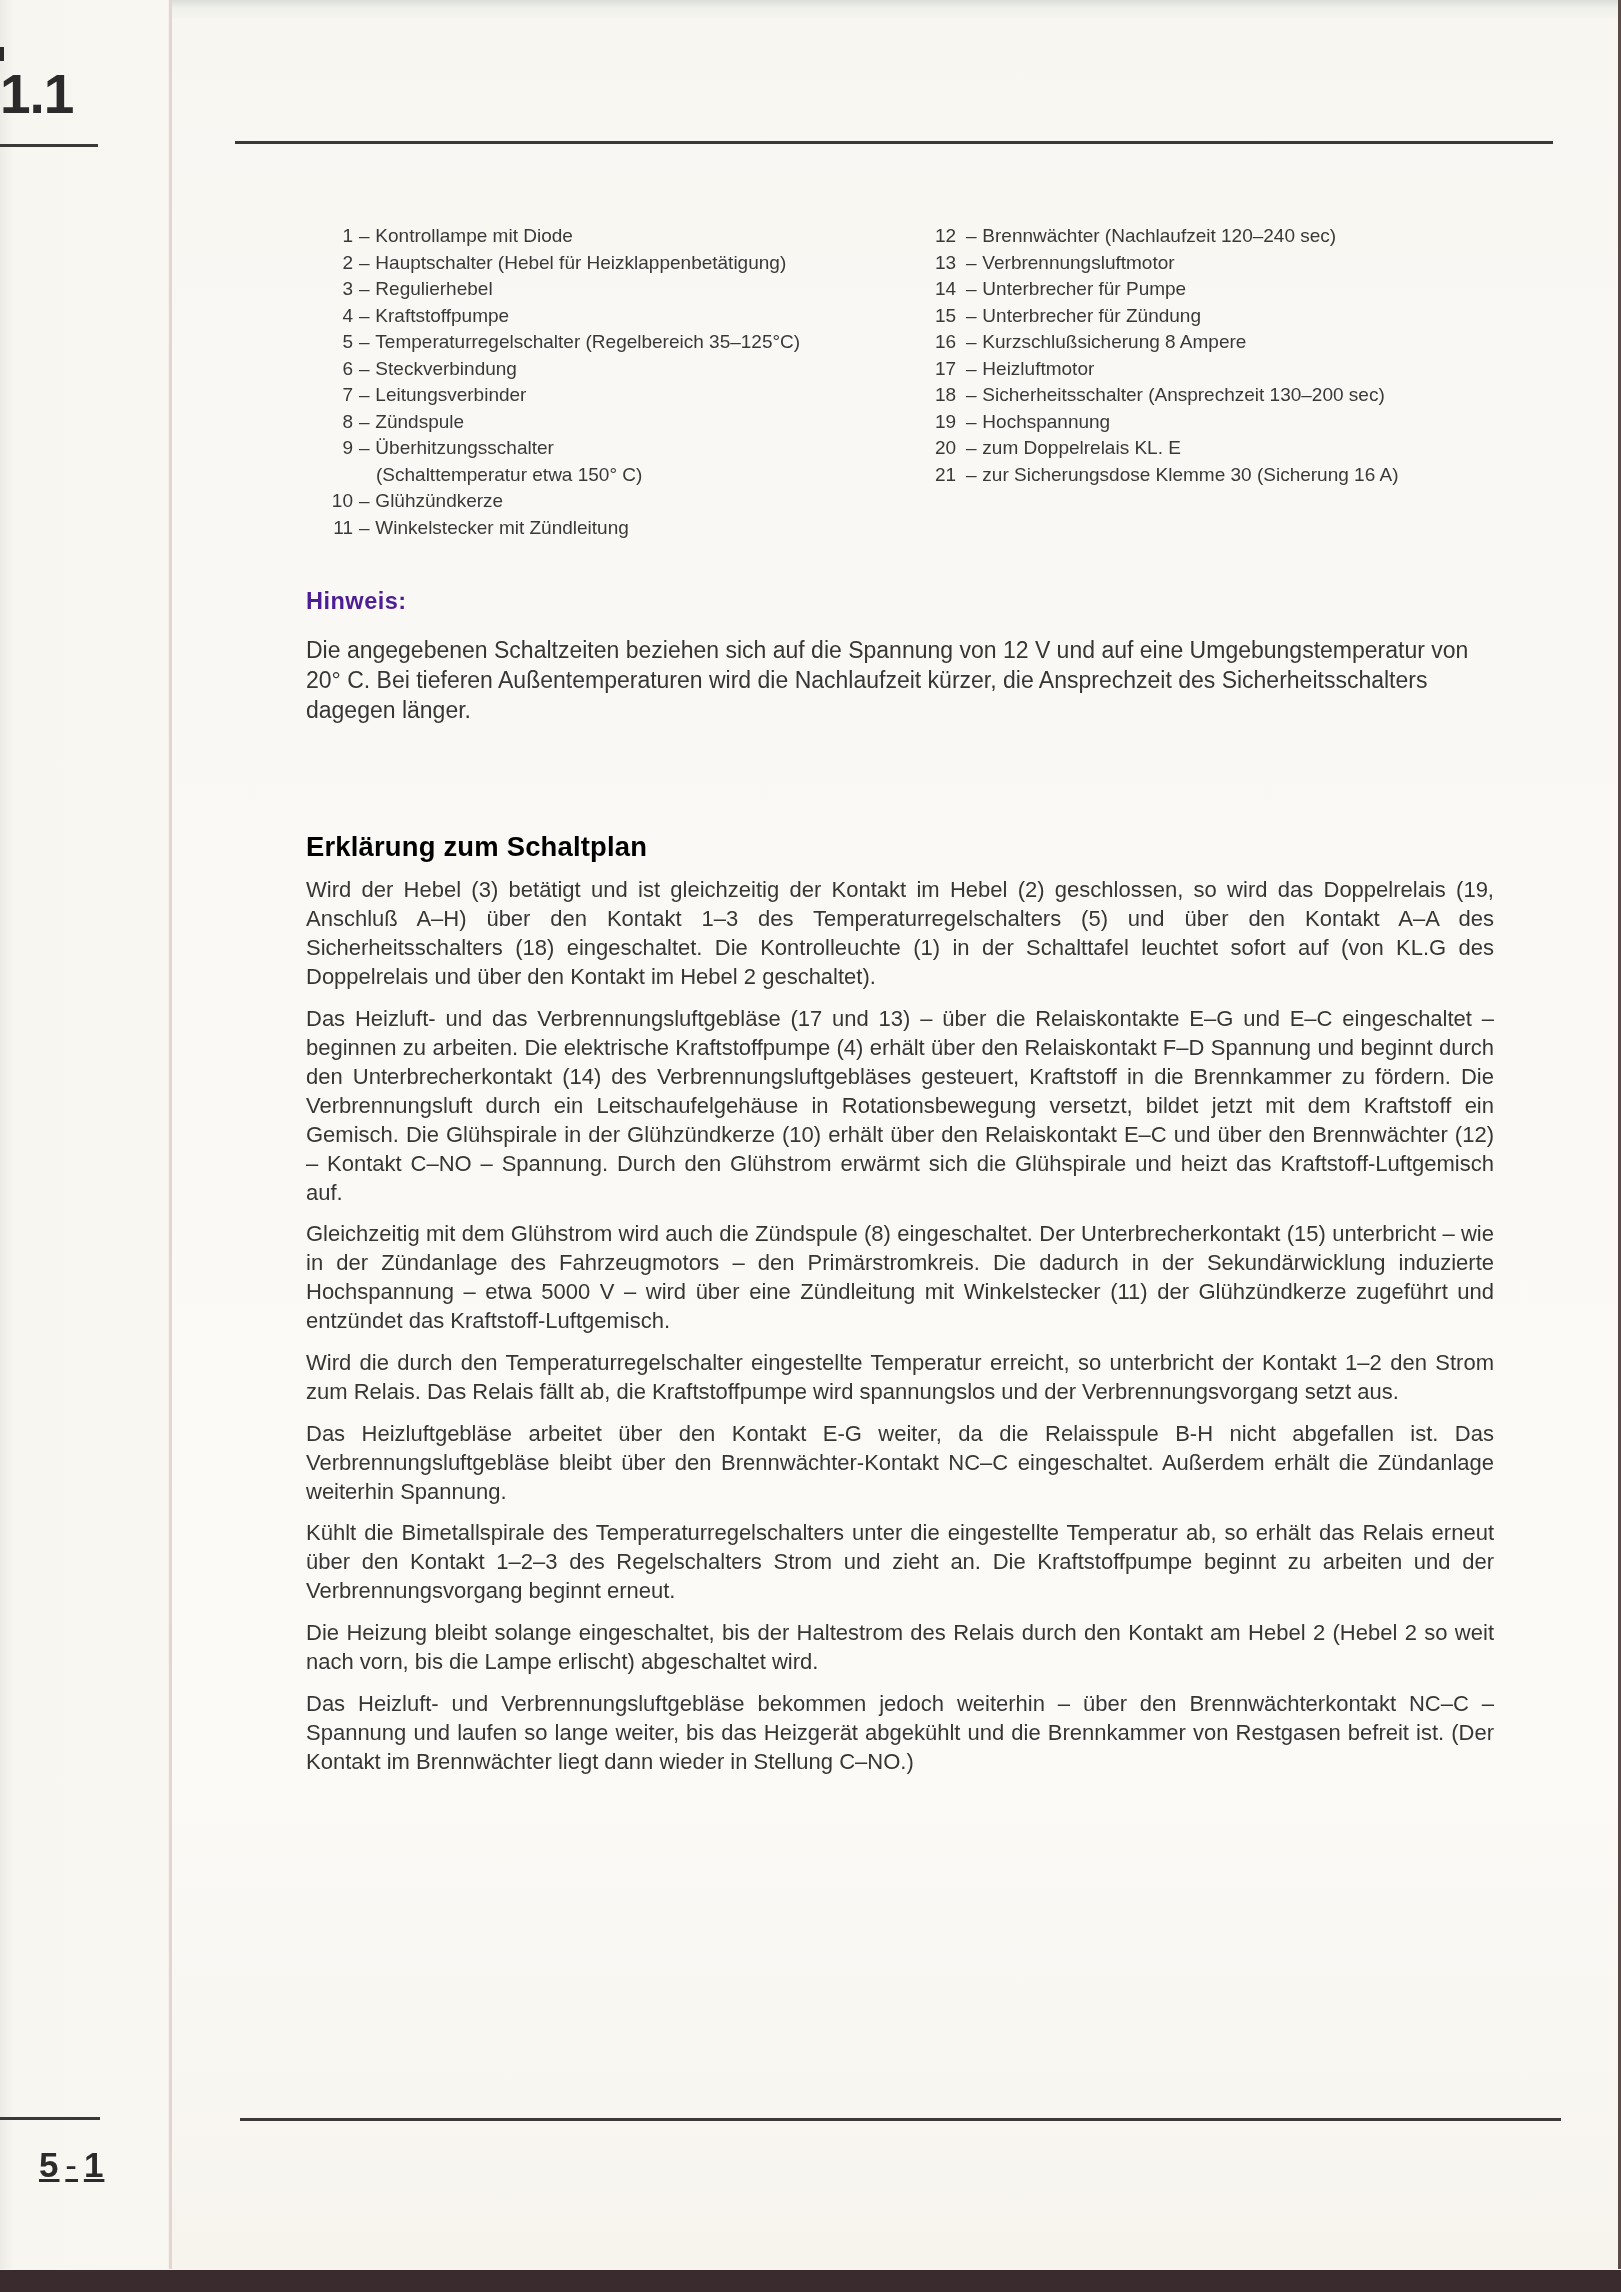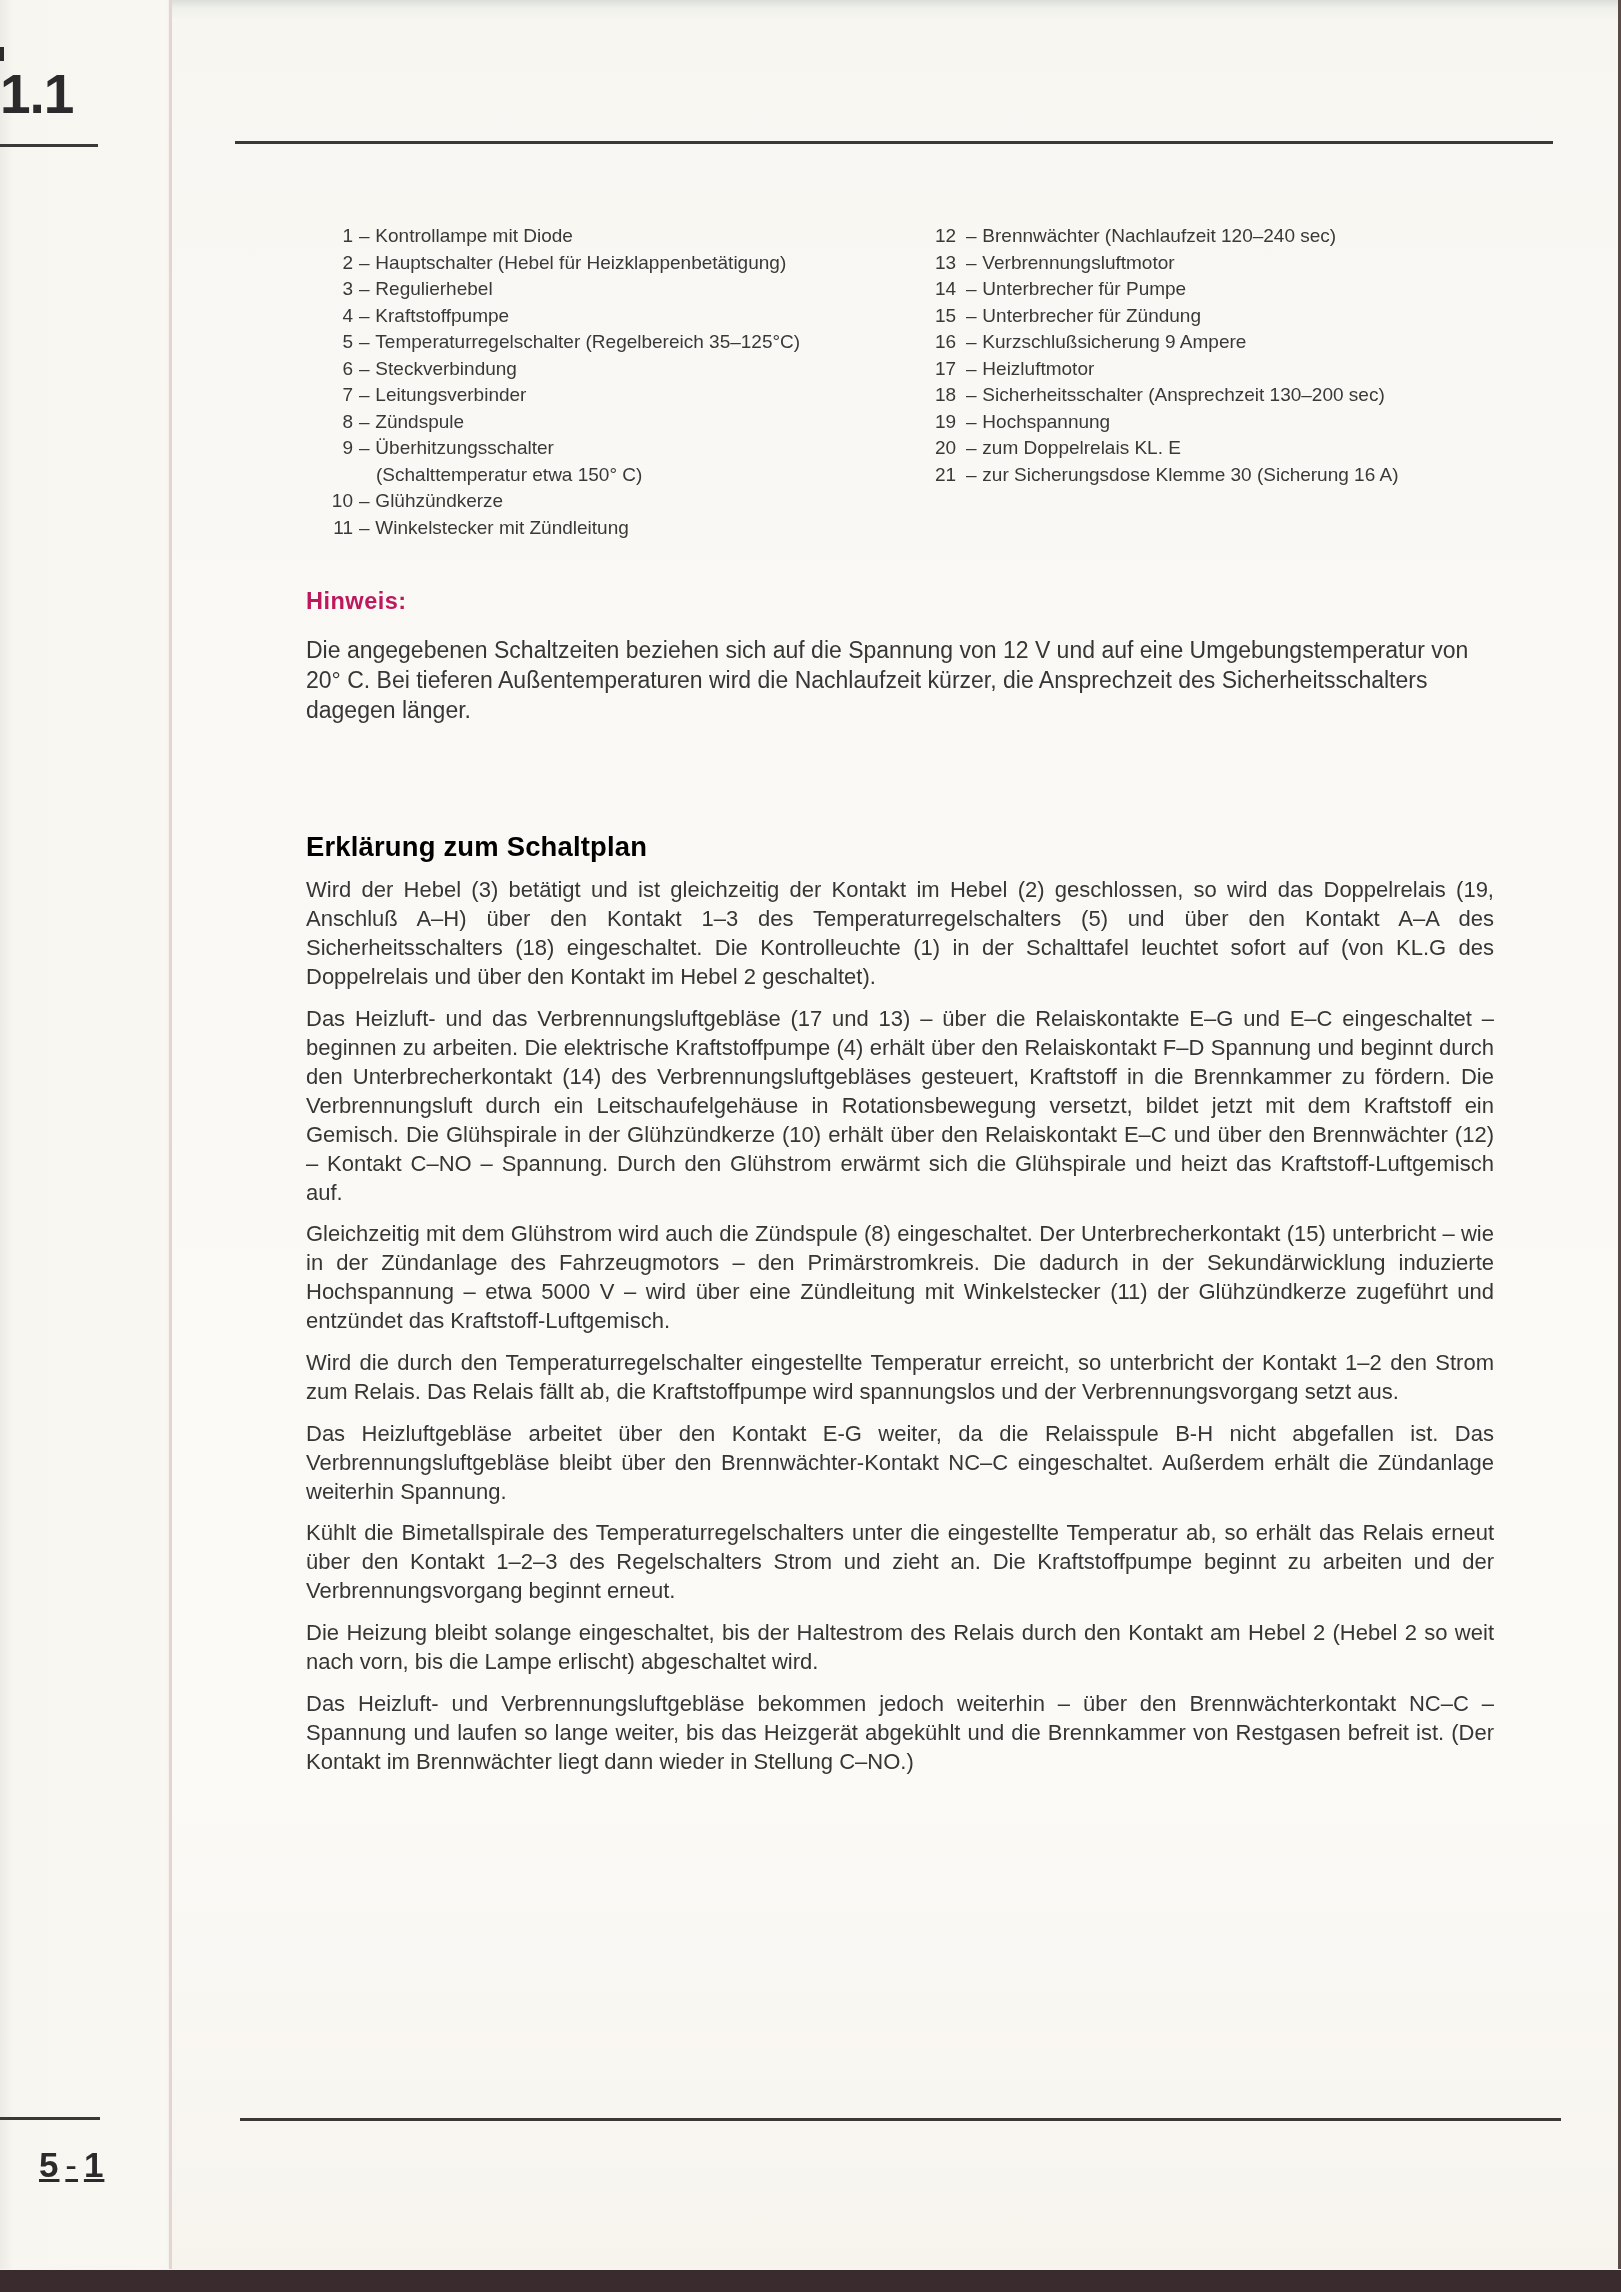--- a/index.html
+++ b/index.html
@@ -50,21 +50,21 @@
   .legend.col1 { left: 300px; width: 608px; }
   .legend.col2 { left: 931px; width: 608px; }
   .legend-item { display: flex; white-space: nowrap; }
   .legend-item .num { width: 53px; text-align: right; flex: none; }
   .legend-item .sep { padding: 0 5.9px 0 5.9px; flex: none; }
   .legend-item .text-cont { padding-left: 76px; }
   .legend.col2 .legend-item .num { width: 29px; text-align: center; }
 
   .note-title {
     position: absolute; left: 306px; top: 588px;
-    font-weight: bold; font-size: 23.5px; letter-spacing: 0.5px; color: #be185d;
+    font-weight: bold; font-size: 23.5px; letter-spacing: 0.5px; color: #4c1d95;
   }
   .note-text {
     position: absolute; left: 306px; top: 635px; width: 1202px;
     font-size: 23px; line-height: 30px; color: #383535; text-align: left;
   }
   .section-heading {
     position: absolute; left: 306px; top: 831px;
     font-weight: bold; font-size: 27.4px; color: #000000; letter-spacing: 0.2px;
   }
   .body-text {
@@ -174,21 +174,21 @@
       <span>Unterbrecher für Pumpe</span>
     </div>
   <div class="legend-item">
       <span class="num">15</span>
       <span class="sep">–</span>
       <span>Unterbrecher für Zündung</span>
     </div>
   <div class="legend-item">
       <span class="num">16</span>
       <span class="sep">–</span>
-      <span>Kurzschlußsicherung 9 Ampere</span>
+      <span>Kurzschlußsicherung 8 Ampere</span>
     </div>
   <div class="legend-item">
       <span class="num">17</span>
       <span class="sep">–</span>
       <span>Heizluftmotor</span>
     </div>
   <div class="legend-item">
       <span class="num">18</span>
       <span class="sep">–</span>
       <span>Sicherheitsschalter (Ansprechzeit 130–200 sec)</span>

